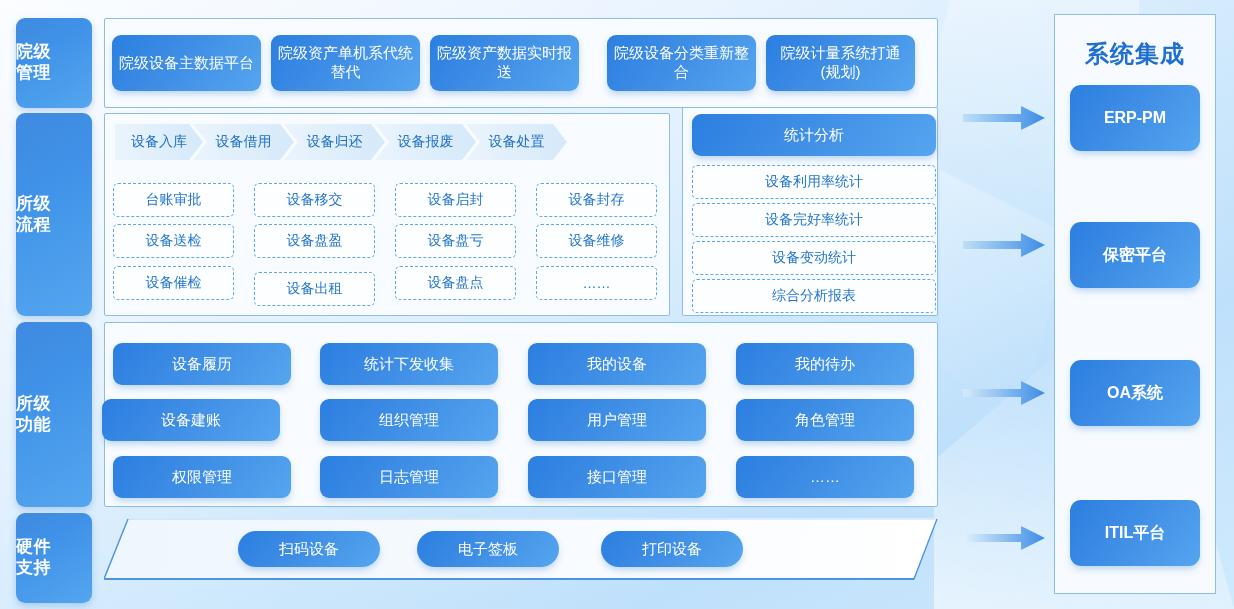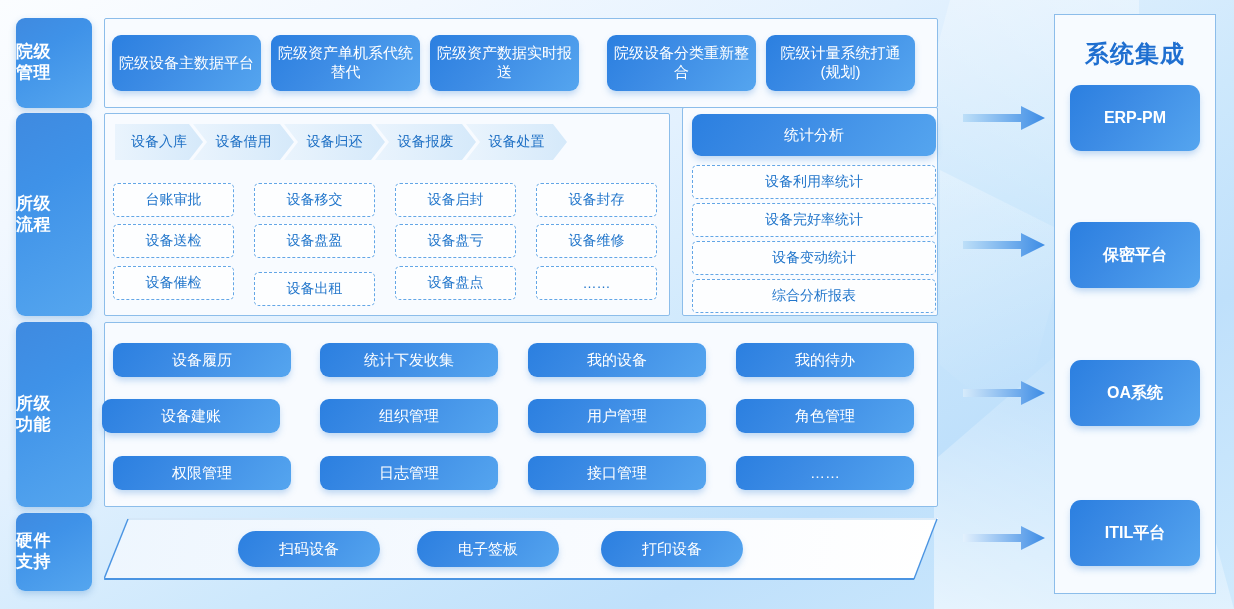--- a/index.html
+++ b/index.html
@@ -75,21 +75,21 @@
   
   .dashed {
     position: absolute; height: 34px;
     border: 1px dashed #63a6e6; border-radius: 5px;
     background: #fdfeff;
     color: #2276cb; font-size: 14px;
     display: flex; align-items: center; justify-content: center;
   }
 
   
-  .fn-btn { position: absolute; height: 34px; font-size: 15px; }
+  .fn-btn { position: absolute; height: 42px; font-size: 15px; }
 
   
   .trap {
     position: absolute; left: 104px; top: 518px; width: 834px; height: 62px;
     background: linear-gradient(100deg, #eef6fe 0%, #f8fbff 55%, #ffffff 100%);
     border-bottom: 2px solid #4a94e2;
     clip-path: polygon(24px 0, 834px 0, 810px 100%, 0 100%);
   }
   .trap-edge {
     position:absolute; left:104px; top:518px; width:834px; height:62px;
@@ -137,21 +137,21 @@
     <span>所级</span>
     <span>流程</span>
   </div>
 </div>
 <div class="cat" style="top:322px; height:185px;">
   <div>
     <span>所级</span>
     <span>功能</span>
   </div>
 </div>
-<div class="cat" style="top:513px; height:78px;">
+<div class="cat" style="top:513px; height:90px;">
   <div>
     <span>硬件</span>
     <span>支持</span>
   </div>
 </div>
 
 <div class="panel" style="left:104px; top:18px; width:834px; height:90px;"></div>
 <div class="btn top-btn" style="left:112px; top:35px;">院级设备主数据平台</div>
 <div class="btn top-btn" style="left:271px; top:35px;">院级资产单机系代统替代</div>
 <div class="btn top-btn" style="left:430px; top:35px;">院级资产数据实时报送</div>

